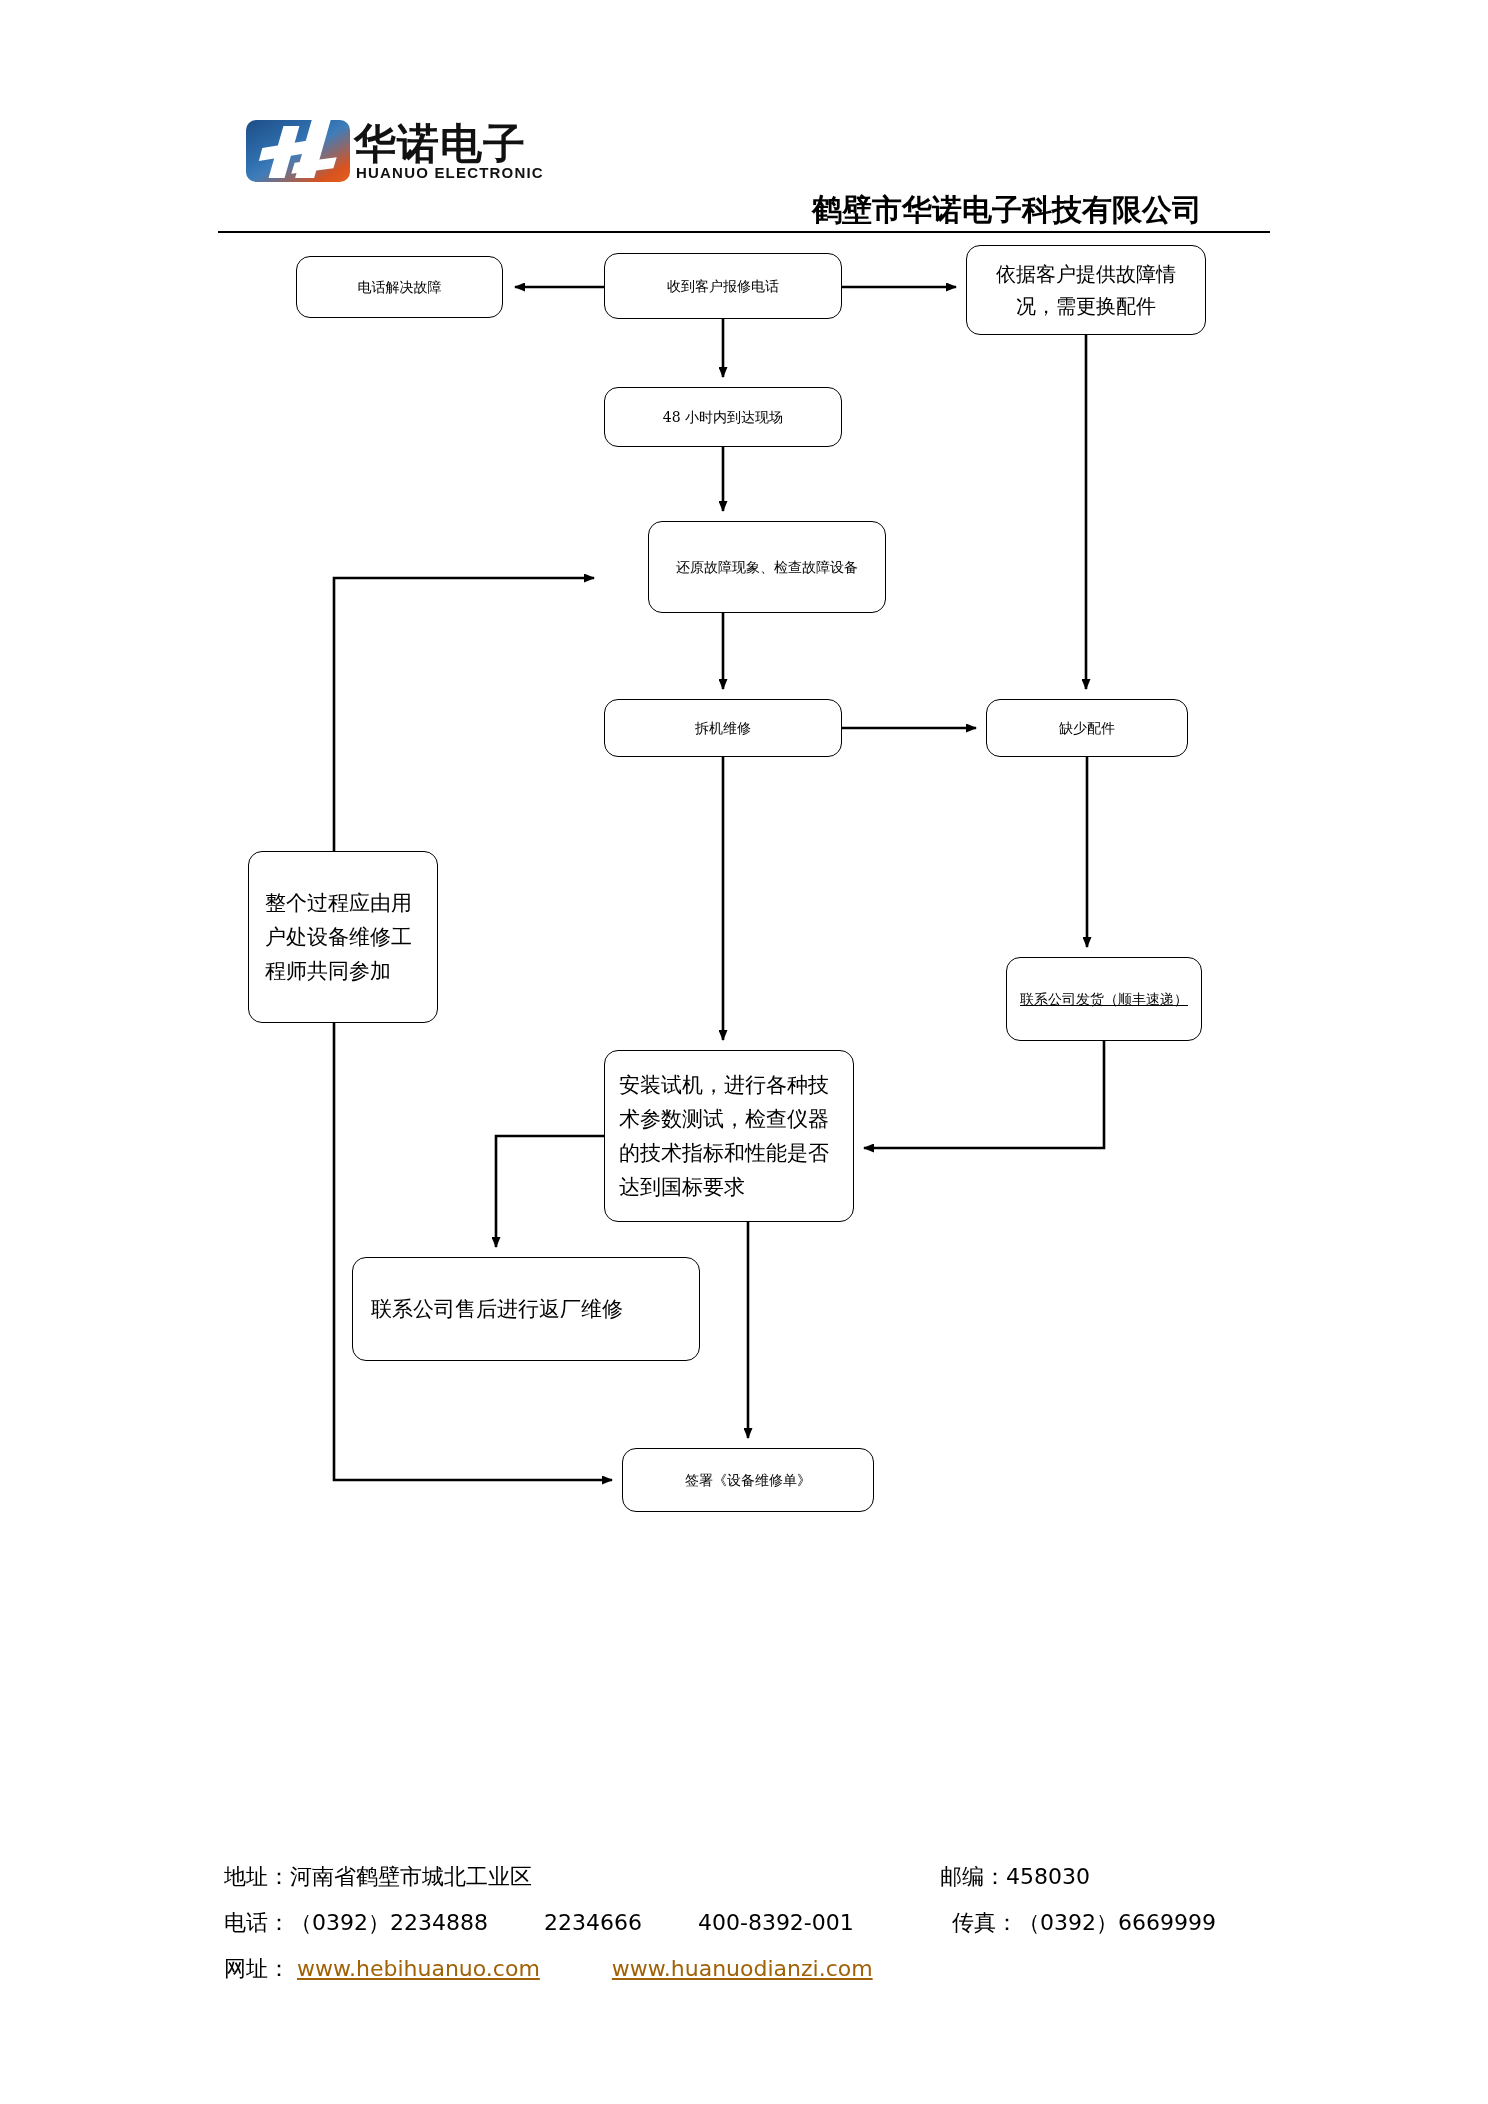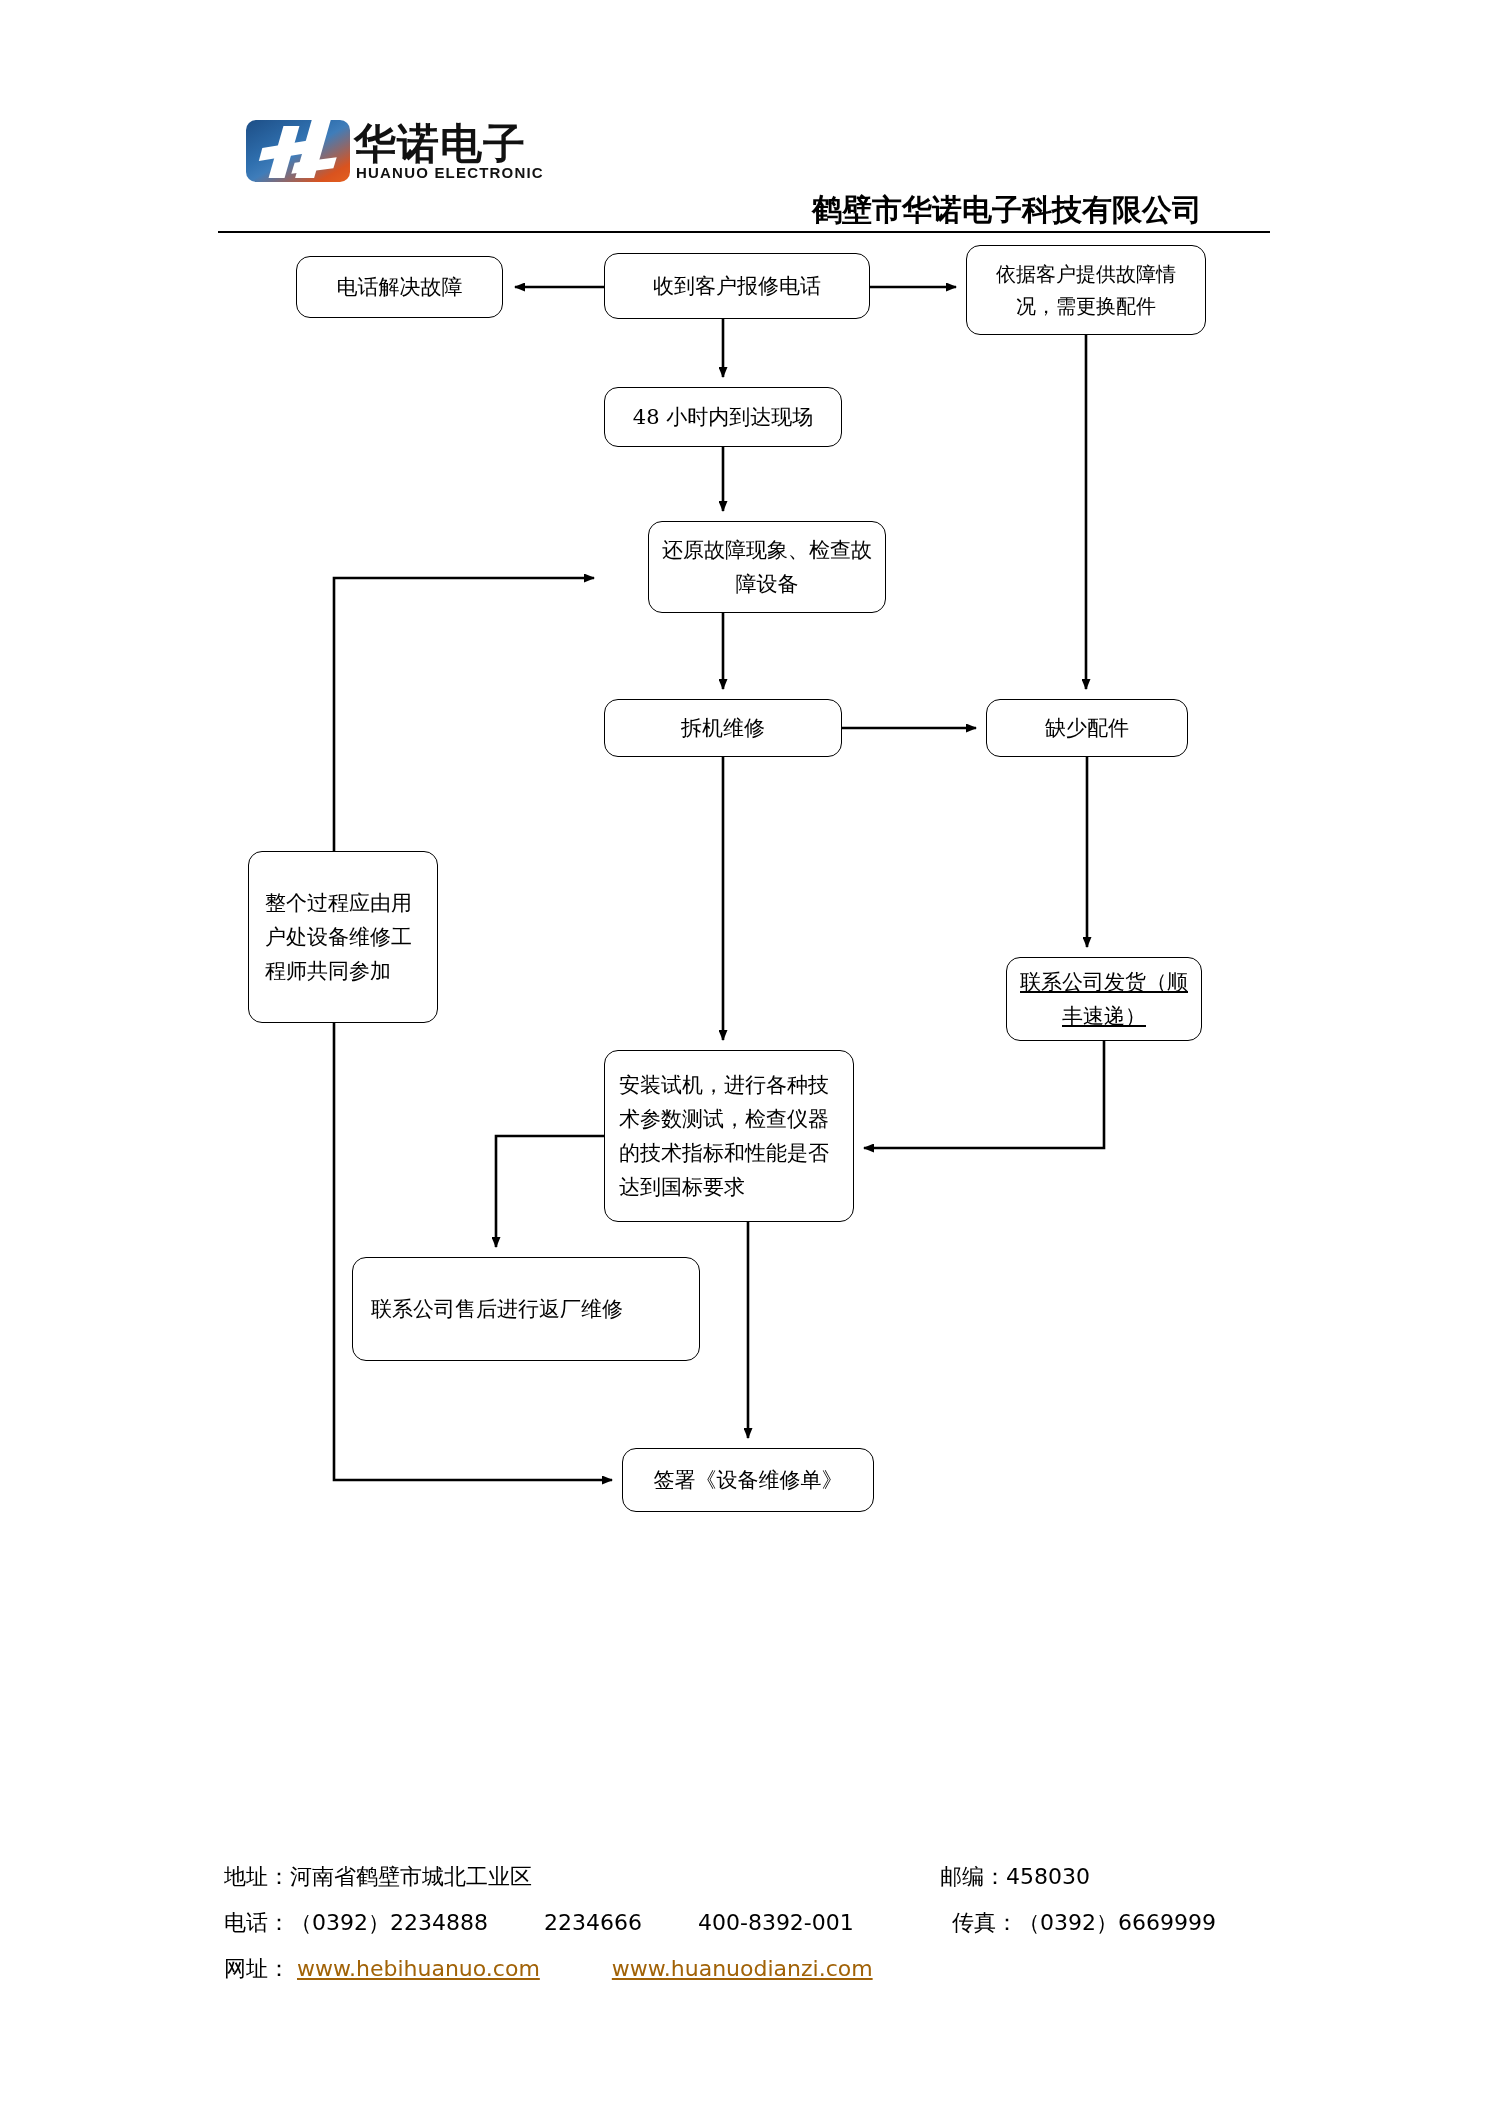--- a/index.html
+++ b/index.html
@@ -122,34 +122,34 @@
     position: absolute;
     box-sizing: border-box;
     border: 1.6px solid #000000;
     border-radius: 14px;
     background: #ffffff;
     display: flex;
     align-items: center;
     justify-content: center;
     text-align: center;
     font-family: "DejaVu Serif", "Liberation Serif", serif;
-    font-size: 21px;
+    font-size: 14px;
     line-height: 1.62;
     color: #000000;
     padding: 4px 10px;
   }
   .node.left-align {
     justify-content: flex-end;
     text-align: left;
   }
   .node .txt { display: block; width: 100%; }
 
   
   #n-phone-fix      { left: 296px;  top: 256px;  width: 207px; height: 62px; }
-  #n-receive-call   { left: 604px;  top: 253px;  width: 266px; height: 66px; }
+  #n-receive-call   { left: 604px;  top: 253px;  width: 238px; height: 66px; }
   #n-need-parts     { left: 966px;  top: 245px;  width: 240px; height: 90px;  font-size: 20px; }
   #n-arrive-48h     { left: 604px;  top: 387px;  width: 238px; height: 60px; }
   #n-restore-fault  { left: 604px;  top: 521px;  width: 238px; height: 92px; margin-left: 44px; }
   #n-disassemble    { left: 604px;  top: 699px;  width: 238px; height: 58px; }
   #n-lack-parts     { left: 986px;  top: 699px;  width: 202px; height: 58px; }
   #n-note-engineer  { left: 248px;  top: 851px;  width: 190px; height: 172px; font-size: 21px; padding: 12px 16px; }
   #n-ship-parts     { left: 1006px; top: 957px;  width: 196px; height: 84px; text-decoration: underline; }
   #n-install-test   { left: 604px;  top: 1050px; width: 250px; height: 172px; font-size: 21px; padding: 10px 14px; }
   #n-factory-repair { left: 352px;  top: 1257px; width: 348px; height: 104px; font-size: 21px; padding: 10px 18px; }
   #n-sign-order     { left: 622px;  top: 1448px; width: 252px; height: 64px; }

